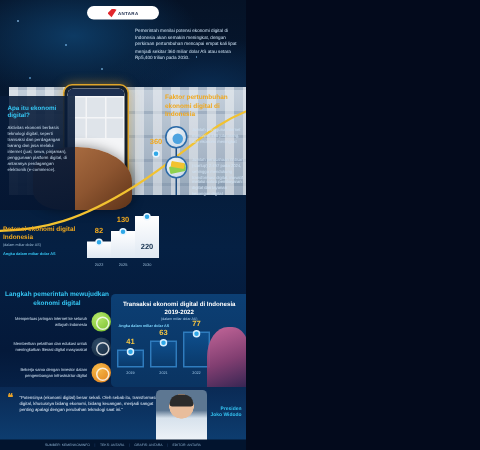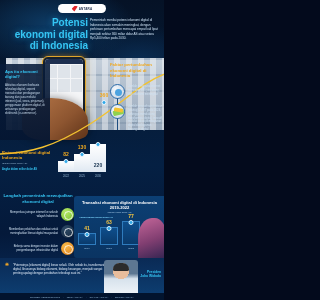--- a/index.html
+++ b/index.html
@@ -193,21 +193,20 @@
 
 <div class="page">
   <div class="stars"></div>
 
   <div class="logo-pill">
     <span class="logo-mark"></span>
     <span class="logo-text">ANTARA</span>
   </div>
 
   <div class="hero">
-    <div class="hero-title">Potensi ekonomi digital di Indonesia</div>
     <div class="hero-lead">Pemerintah menilai potensi ekonomi digital di Indonesia akan semakin meningkat, dengan perkiraan pertumbuhan mencapai empat kali lipat menjadi sekitar 360 miliar dolar AS atau setara Rp5,400 triliun pada 2030.</div>
   </div>
 
   <div class="photoband">
     <div class="shelf">
       <div class="shelf-goods"></div>
     </div>
     <div class="phone">
       <div class="phone-screen">
         <div class="ps-top"></div>

